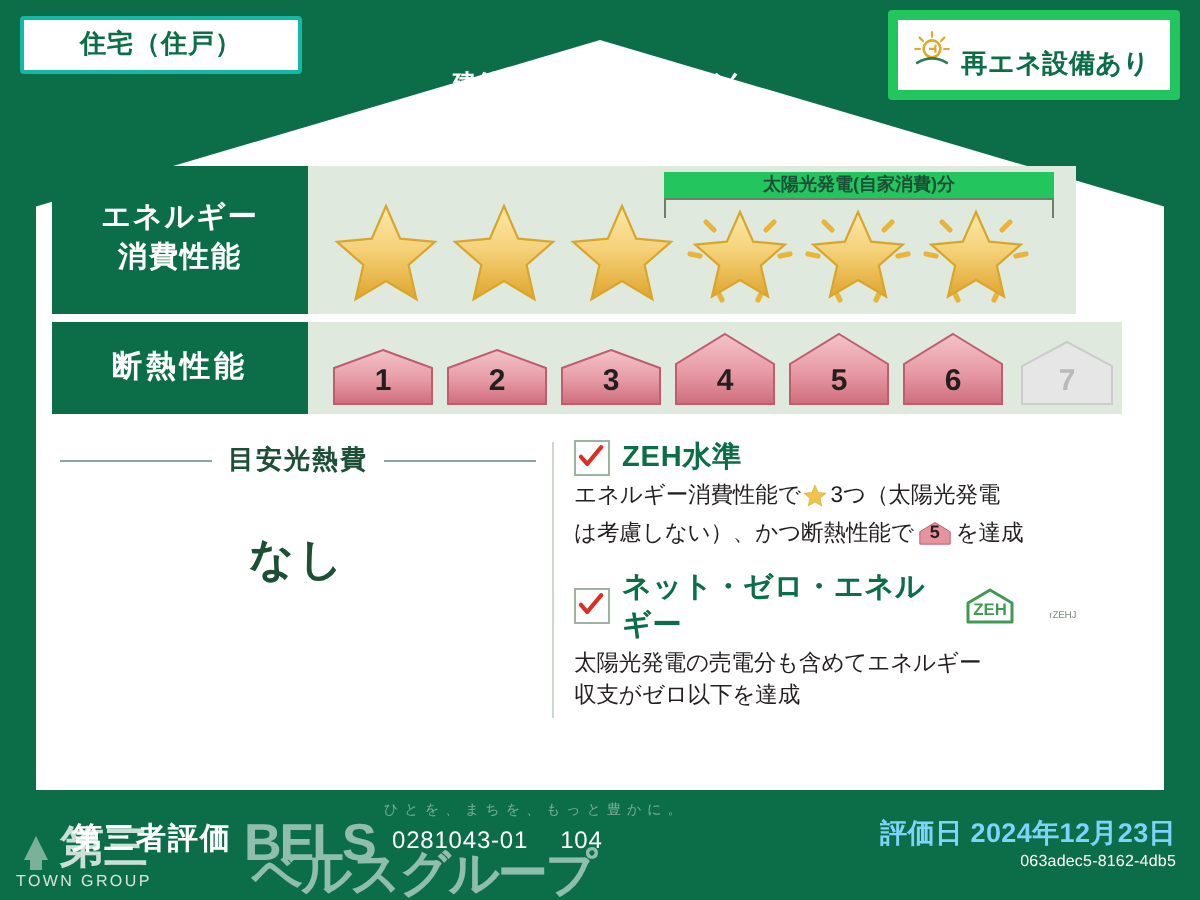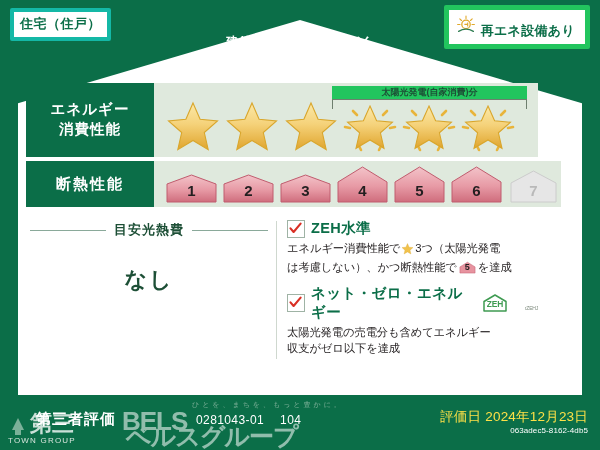--- a/index.html
+++ b/index.html
@@ -6,22 +6,22 @@
   body{
     width:600px;height:450px;overflow:hidden;
     font-family:"Liberation Sans","DejaVu Sans",sans-serif;
     background:#0b6e48;position:relative;
   }
   #root{position:absolute;inset:0;background:#0b6e48;}
 
   
   .hdr-badge{
     position:absolute;left:10px;top:8px;
-    background:#ffffff;border:4px solid #14b8a6;
-    padding:3px 6px 4px;border-radius:2px;
+    background:#ffffff;border:2px solid #14b8a6;
+    padding:3px 28px 4px;border-radius:2px;
     font-size:13px;font-weight:bold;color:#0b6e48;letter-spacing:.5px;
   }
   .reene-badge{
     position:absolute;right:10px;top:5px;
     background:#ffffff;border:5px solid #22c55e;border-radius:2px;
     display:flex;align-items:flex-end;gap:4px;padding:4px 10px 4px 6px;
   }
   .reene-badge .lbl{font-size:13px;font-weight:bold;color:#0b6e48;letter-spacing:.3px;}
 
   .title-wrap{
@@ -133,21 +133,21 @@
     position:absolute;left:36px;top:12px;
     font-size:15px;font-weight:bold;color:#ffffff;letter-spacing:1px;
   }
   .f-num{
     position:absolute;left:196px;top:15px;
     font-size:12px;color:#ffffff;letter-spacing:.4px;
   }
   .f-num .sp{display:inline-block;width:16px;}
   .f-date{
     position:absolute;right:12px;top:10px;text-align:right;
-    font-size:13.5px;font-weight:normal;color:#fde047;letter-spacing:.2px;
+    font-size:13.5px;font-weight:bold;color:#7dd3fc;letter-spacing:.2px;
   }
   .f-hash{
     position:absolute;right:12px;top:28px;text-align:left;
     font-size:8px;color:#ffffff;letter-spacing:.1px;
   }
 
   
   .wm-town{
     position:absolute;left:4px;bottom:4px;width:150px;height:42px;
     opacity:.92;pointer-events:none;

